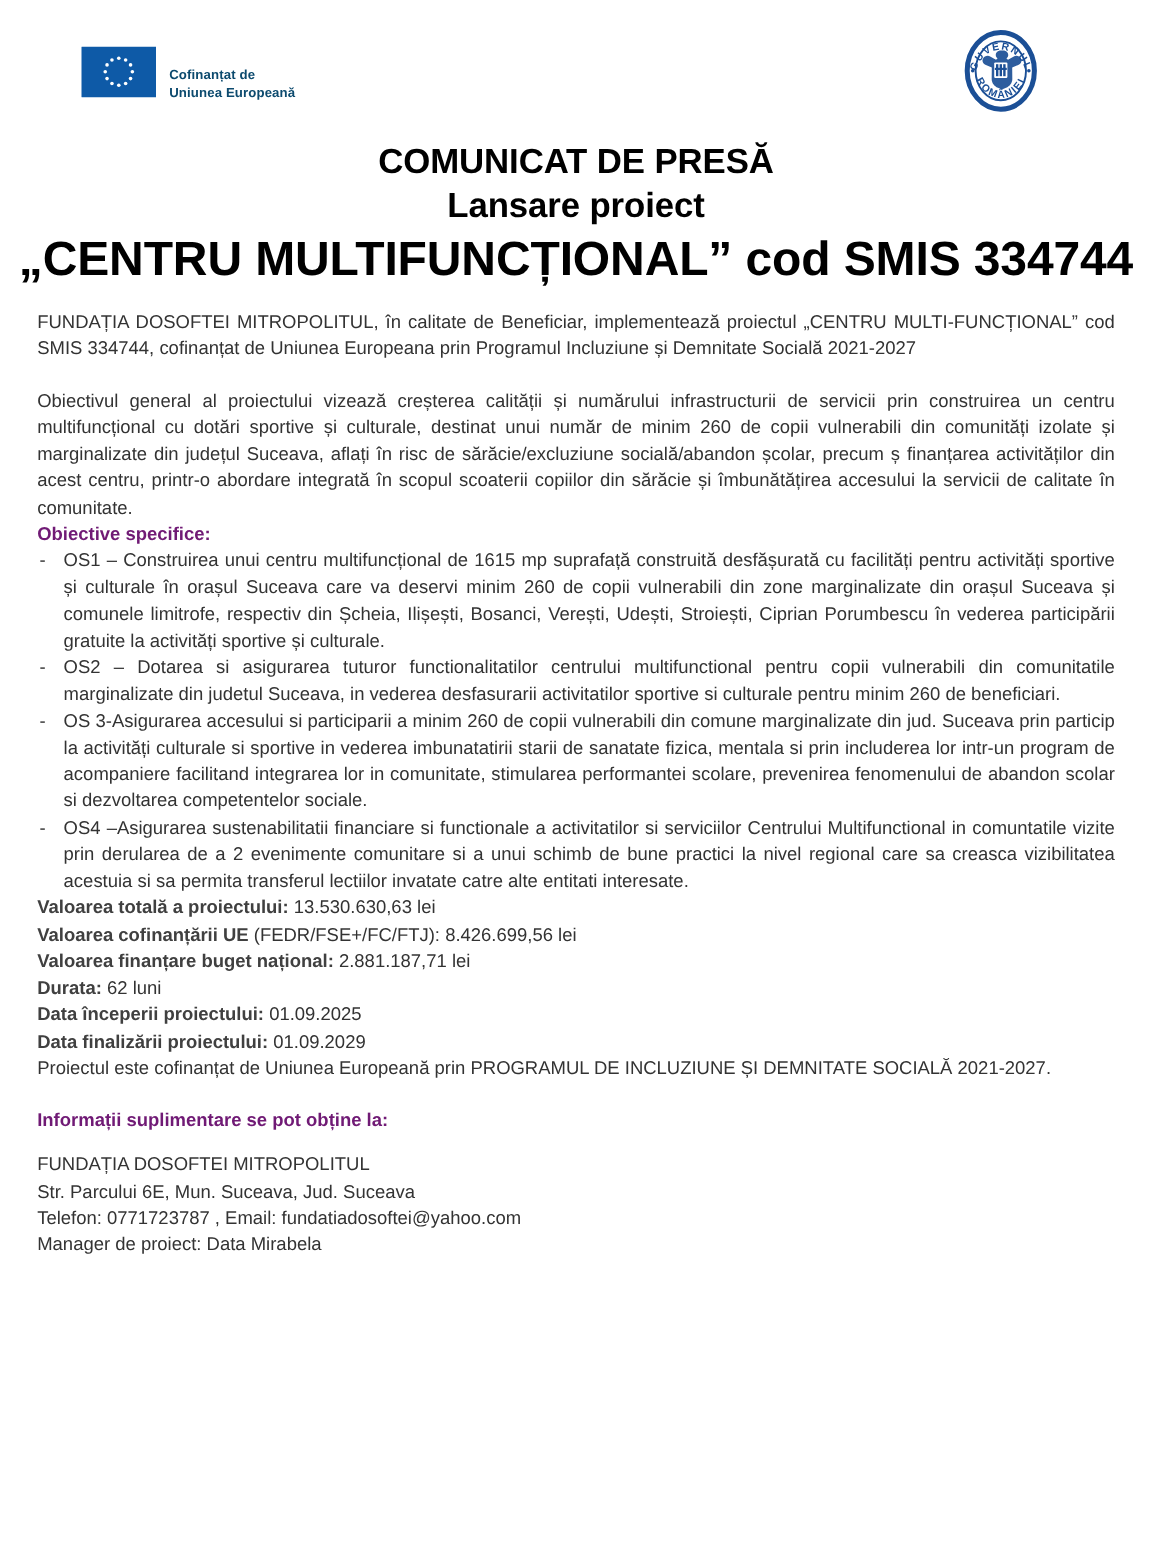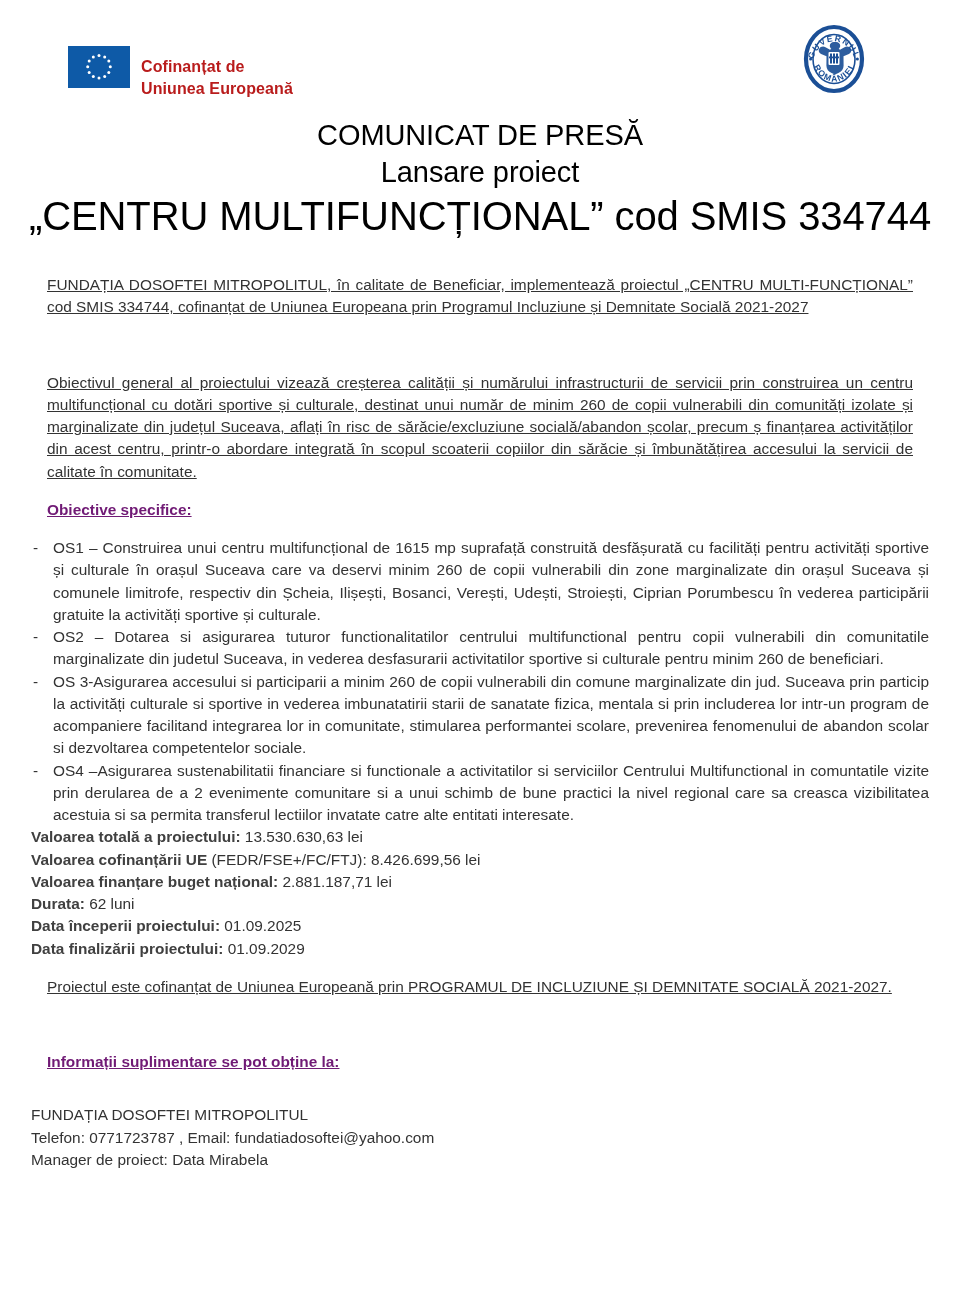--- a/index.html
+++ b/index.html
@@ -30,61 +30,61 @@
     gap: 11px;
   }
   .eu-flag {
     width: 62px;
     height: 42px;
     background: #0e5aa7;
     position: relative;
   }
   .eu-flag svg { display: block; }
   .eu-text {
-    color: #b91c1c;
-    font-size: 16px;
+    color: #0c4a6e;
+    font-size: 11px;
     font-weight: bold;
     line-height: 1.38;
     letter-spacing: .1px;
     white-space: nowrap;
     margin-top: 23px;
   }
   .ro-seal {
     position: absolute;
     right: 93px;
     top: 22px;
     width: 66px;
     height: 74px;
   }
   .ro-seal svg { display: block; }
 
   
   .title-block {
     text-align: center;
     color: #000000;
-    font-weight: normal;
+    font-weight: bold;
     margin-top: 17px;
   }
   .title-line {
     font-size: 29px;
     line-height: 1.28;
     letter-spacing: -0.1px;
   }
   .title-line.l3 { font-size: 40px; }
 
   
   .content {
     position: absolute;
     left: 31px;
     right: 31px;
     top: 258px;
     font-size: 15.4px;
     line-height: 1.445;
   }
-  p, .line { margin: 16px; text-decoration: underline; }
+  p, .line { margin: 0; }
   .para {
     text-align: justify;
     text-justify: inter-word;
     hyphens: auto;
   }
   .gap-lg { height: 21px; }
   .gap-md { height: 15px; }
 
   .bold-head {
     font-weight: bold;
@@ -243,17 +243,18 @@
   <p class="para">Proiectul este cofinanțat de Uniunea Europeană prin PROGRAMUL DE INCLUZIUNE ȘI DEMNITATE SOCIALĂ 2021-2027.</p>
 
   <div class="gap-lg"></div>
 
   <p class="bold-head">Informații suplimentare se pot obține la:</p>
 
   <div class="gap-md"></div>
 
   <div class="footer-block">
     <div class="footer-line">FUNDAȚIA DOSOFTEI MITROPOLITUL</div>
+    <div class="footer-line">Str. Parcului 6E, Mun. Suceava, Jud. Suceava</div>
     <div class="footer-line">Telefon: 0771723787 , Email: fundatiadosoftei@yahoo.com</div>
     <div class="footer-line">Manager de proiect: Data Mirabela</div>
   </div>
 
 </div>
 
 </body></html>

